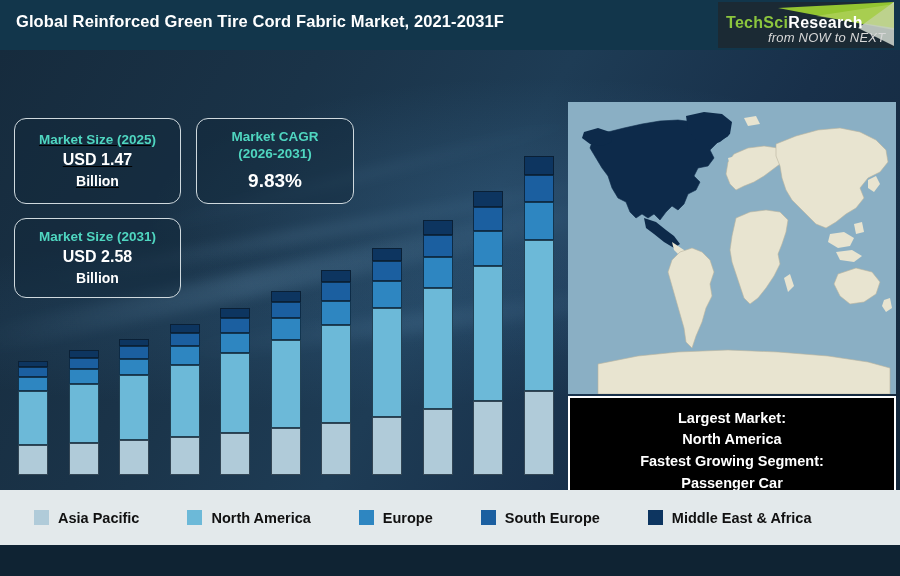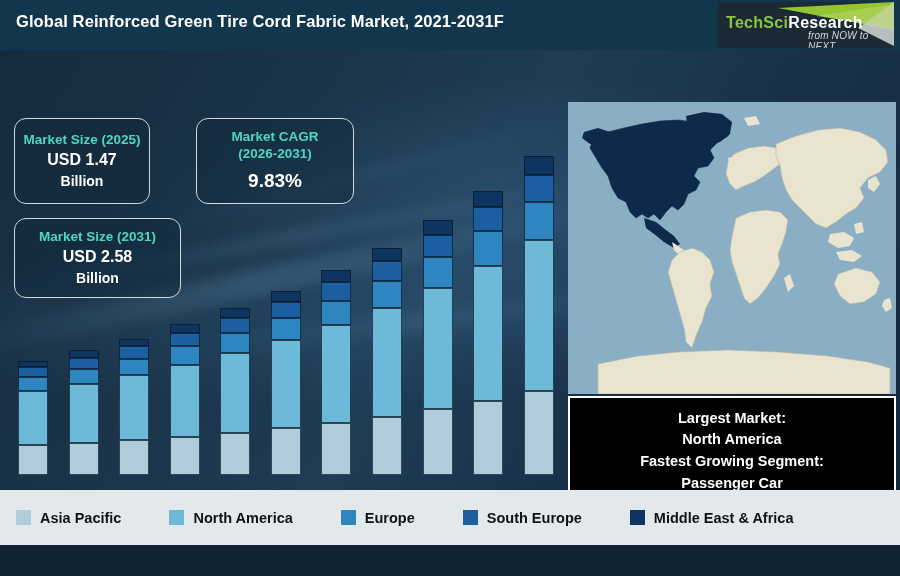--- a/index.html
+++ b/index.html
@@ -27,21 +27,21 @@
   .logo-arrow { position:absolute; right:0; top:0; width:176px; height:46px; }
   .logo-text {
     position:absolute; left:8px; top:12px;
     font-size:16px; font-weight:bold; letter-spacing:0.3px;
     font-family:"Liberation Sans", sans-serif;
   }
   .logo-t1 { color:#8cc63e; }
   .logo-t2 { color:#ffffff; }
   .logo-tag {
     position:absolute; left:50px; top:28px;
-    font-size:10px; font-style:italic; color:#d8d8d8; letter-spacing:0.2px;margin-left:40px;
+    font-size:13px; font-style:italic; color:#d8d8d8; letter-spacing:0.2px;
   }
 
   
   .stage {
     position:absolute; left:0; top:50px; width:900px; height:440px;
     background:
       radial-gradient(ellipse 560px 200px at 60% 38%, rgba(90,150,200,0.22), rgba(90,150,200,0) 70%),
       radial-gradient(ellipse 700px 120px at 35% 62%, rgba(70,130,180,0.16), rgba(70,130,180,0) 72%),
       linear-gradient(120deg,#162b3d 0%, #1a3348 28%, #1e3c55 50%, #18304a 72%, #14283c 100%);
     overflow:hidden;
@@ -59,21 +59,21 @@
   
   .card {
     position:absolute; border:1.4px solid #cfd9de; border-radius:12px;
     background:rgba(18,40,58,0.45);
     display:flex; flex-direction:column; align-items:center; justify-content:center;
     text-align:center;
   }
   .card-label { color:#4fd6c0; font-size:13.5px; font-weight:bold; line-height:1.25; }
   .card-value { color:#ffffff; font-size:16px; font-weight:bold; line-height:1.35; margin-top:0; }
   .card-unit  { color:#ffffff; font-size:14px; font-weight:bold; line-height:1.3; margin-top:2px; }
-  #card-size-2025 { left:14px;  top:68px;  width:136px; height:86px; }
+  #card-size-2025 { left:14px;  top:68px;  width:167px; height:86px;text-decoration:underline; }
   #card-cagr      { left:196px; top:68px;  width:158px; height:86px; }
   #card-size-2031 { left:14px;  top:168px; width:167px; height:80px; }
   #card-cagr .card-value { font-size:19px; margin-top:5px; }
 
   
   .chart {
     position:absolute; left:8px; top:60px; width:556px; height:365px;
   }
   .bars {
     position:absolute; left:0; bottom:0; width:556px; height:340px;
@@ -94,21 +94,21 @@
     position:absolute; left:568px; top:346px; width:328px; height:110px;
     background:#000000; border:2px solid #ffffff;
     display:flex; flex-direction:column; align-items:center; justify-content:center;
   }
   .info-line { color:#ffffff; font-size:14.5px; font-weight:bold; line-height:1.5; text-align:center; }
 
   
   .legend {
     position:absolute; left:0; top:490px; width:900px; height:55px;
     background:#e3e9eb;
-    display:flex; align-items:center; padding-left:16px; gap:14px;
+    display:flex; align-items:center; padding-left:34px; gap:14px;
   }
   .legend-item { display:flex; align-items:center; gap:9px; }
   .legend-swatch { width:15px; height:15px; flex:0 0 auto; }
   .legend-text { font-size:14.5px; font-weight:bold; color:#111111; white-space:nowrap; }
 
   
   .footer {
     position:absolute; left:0; top:545px; width:900px; height:31px;
     background:#123449;
   }

